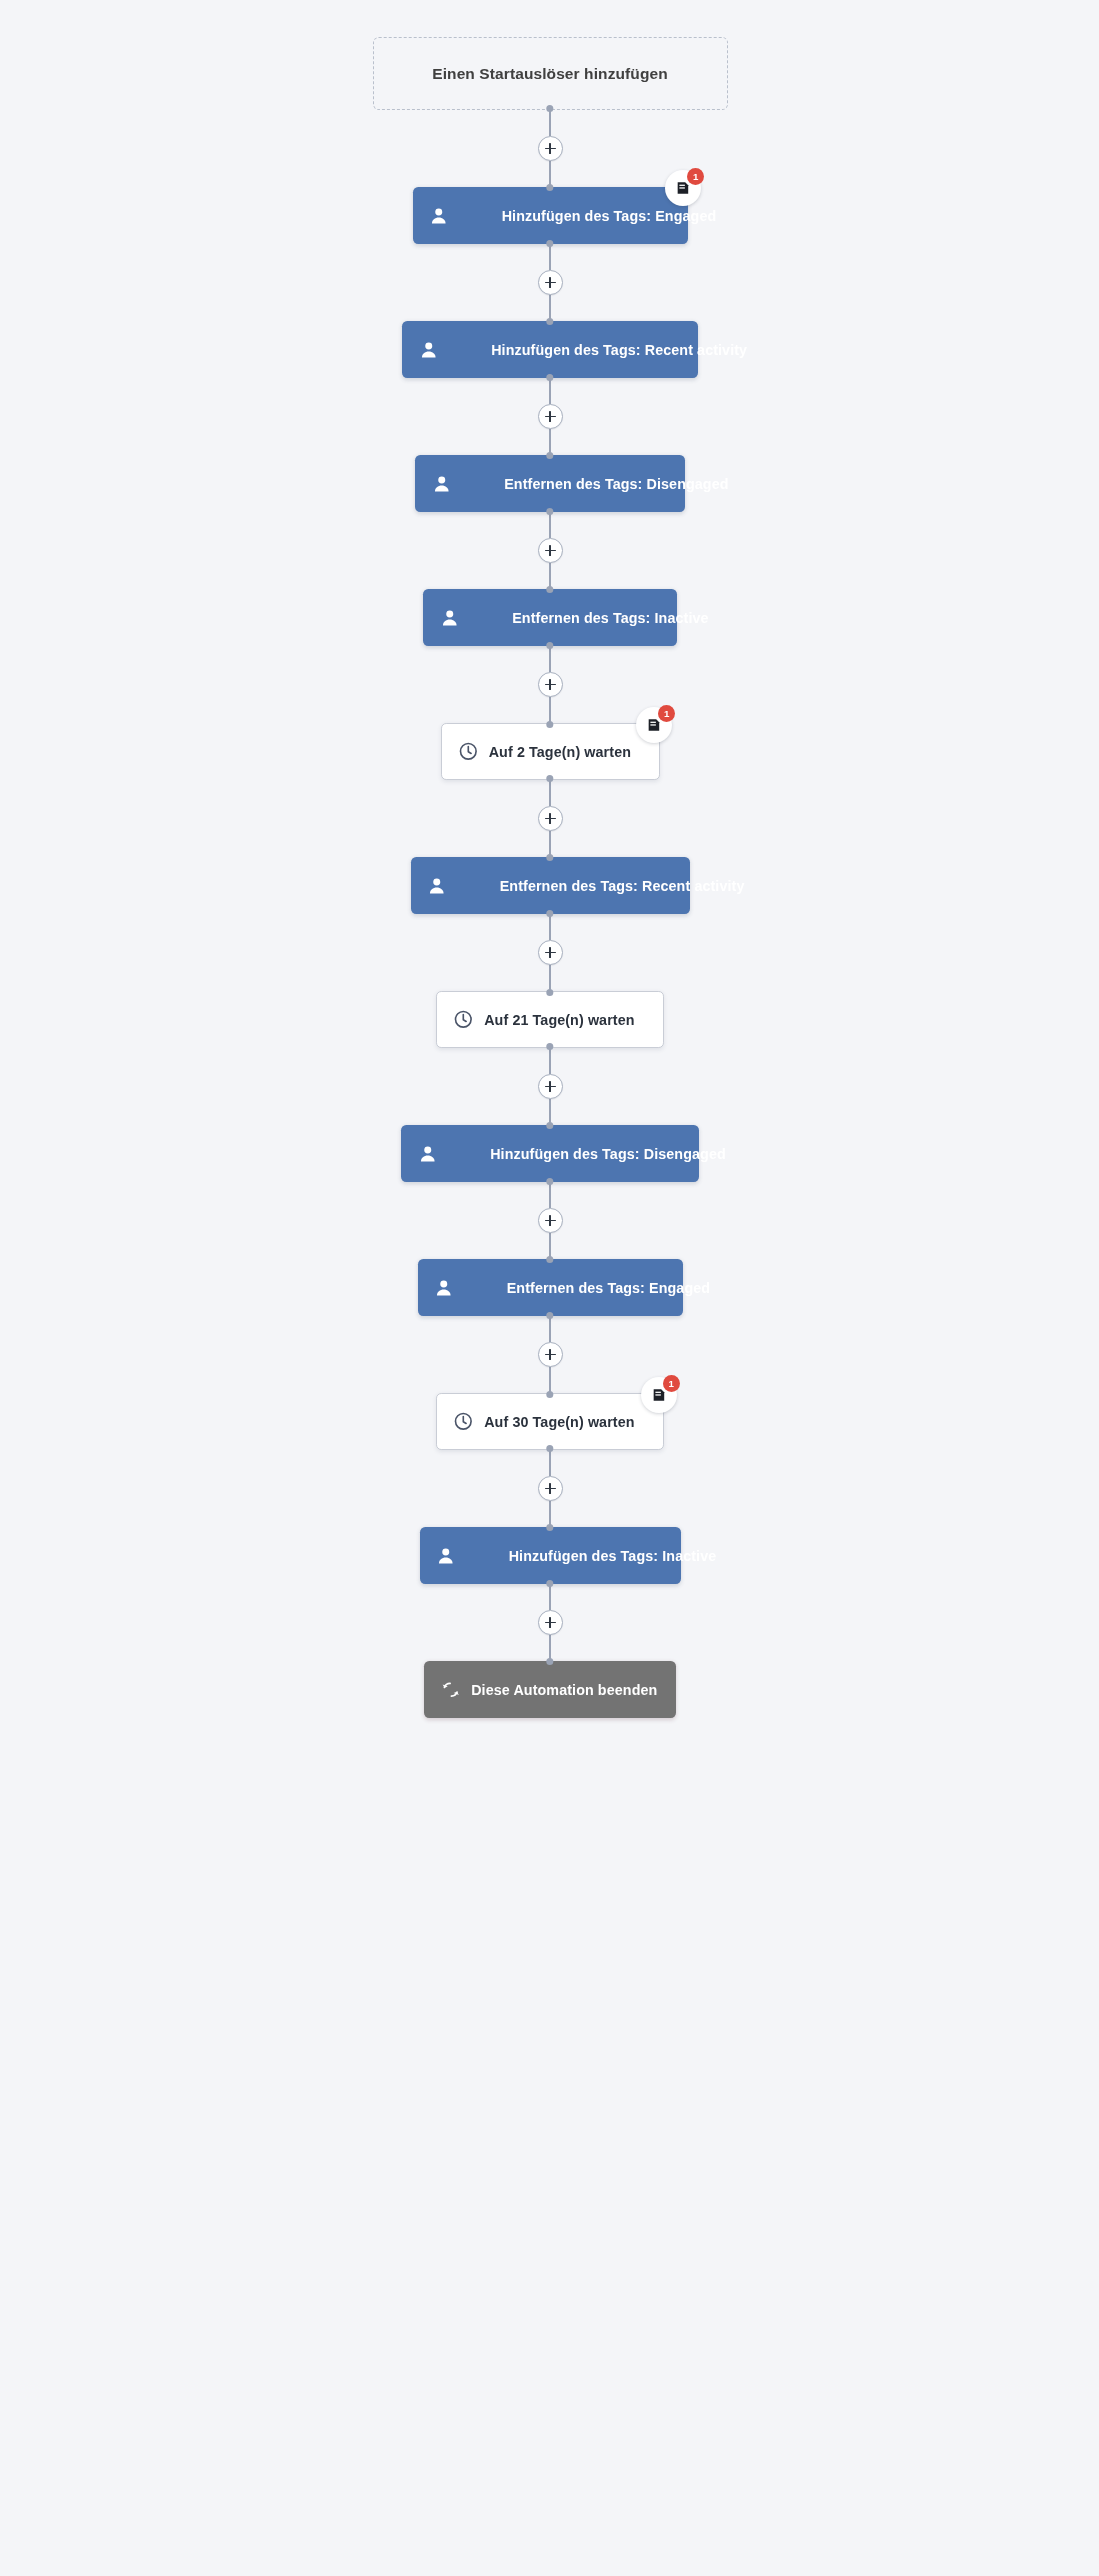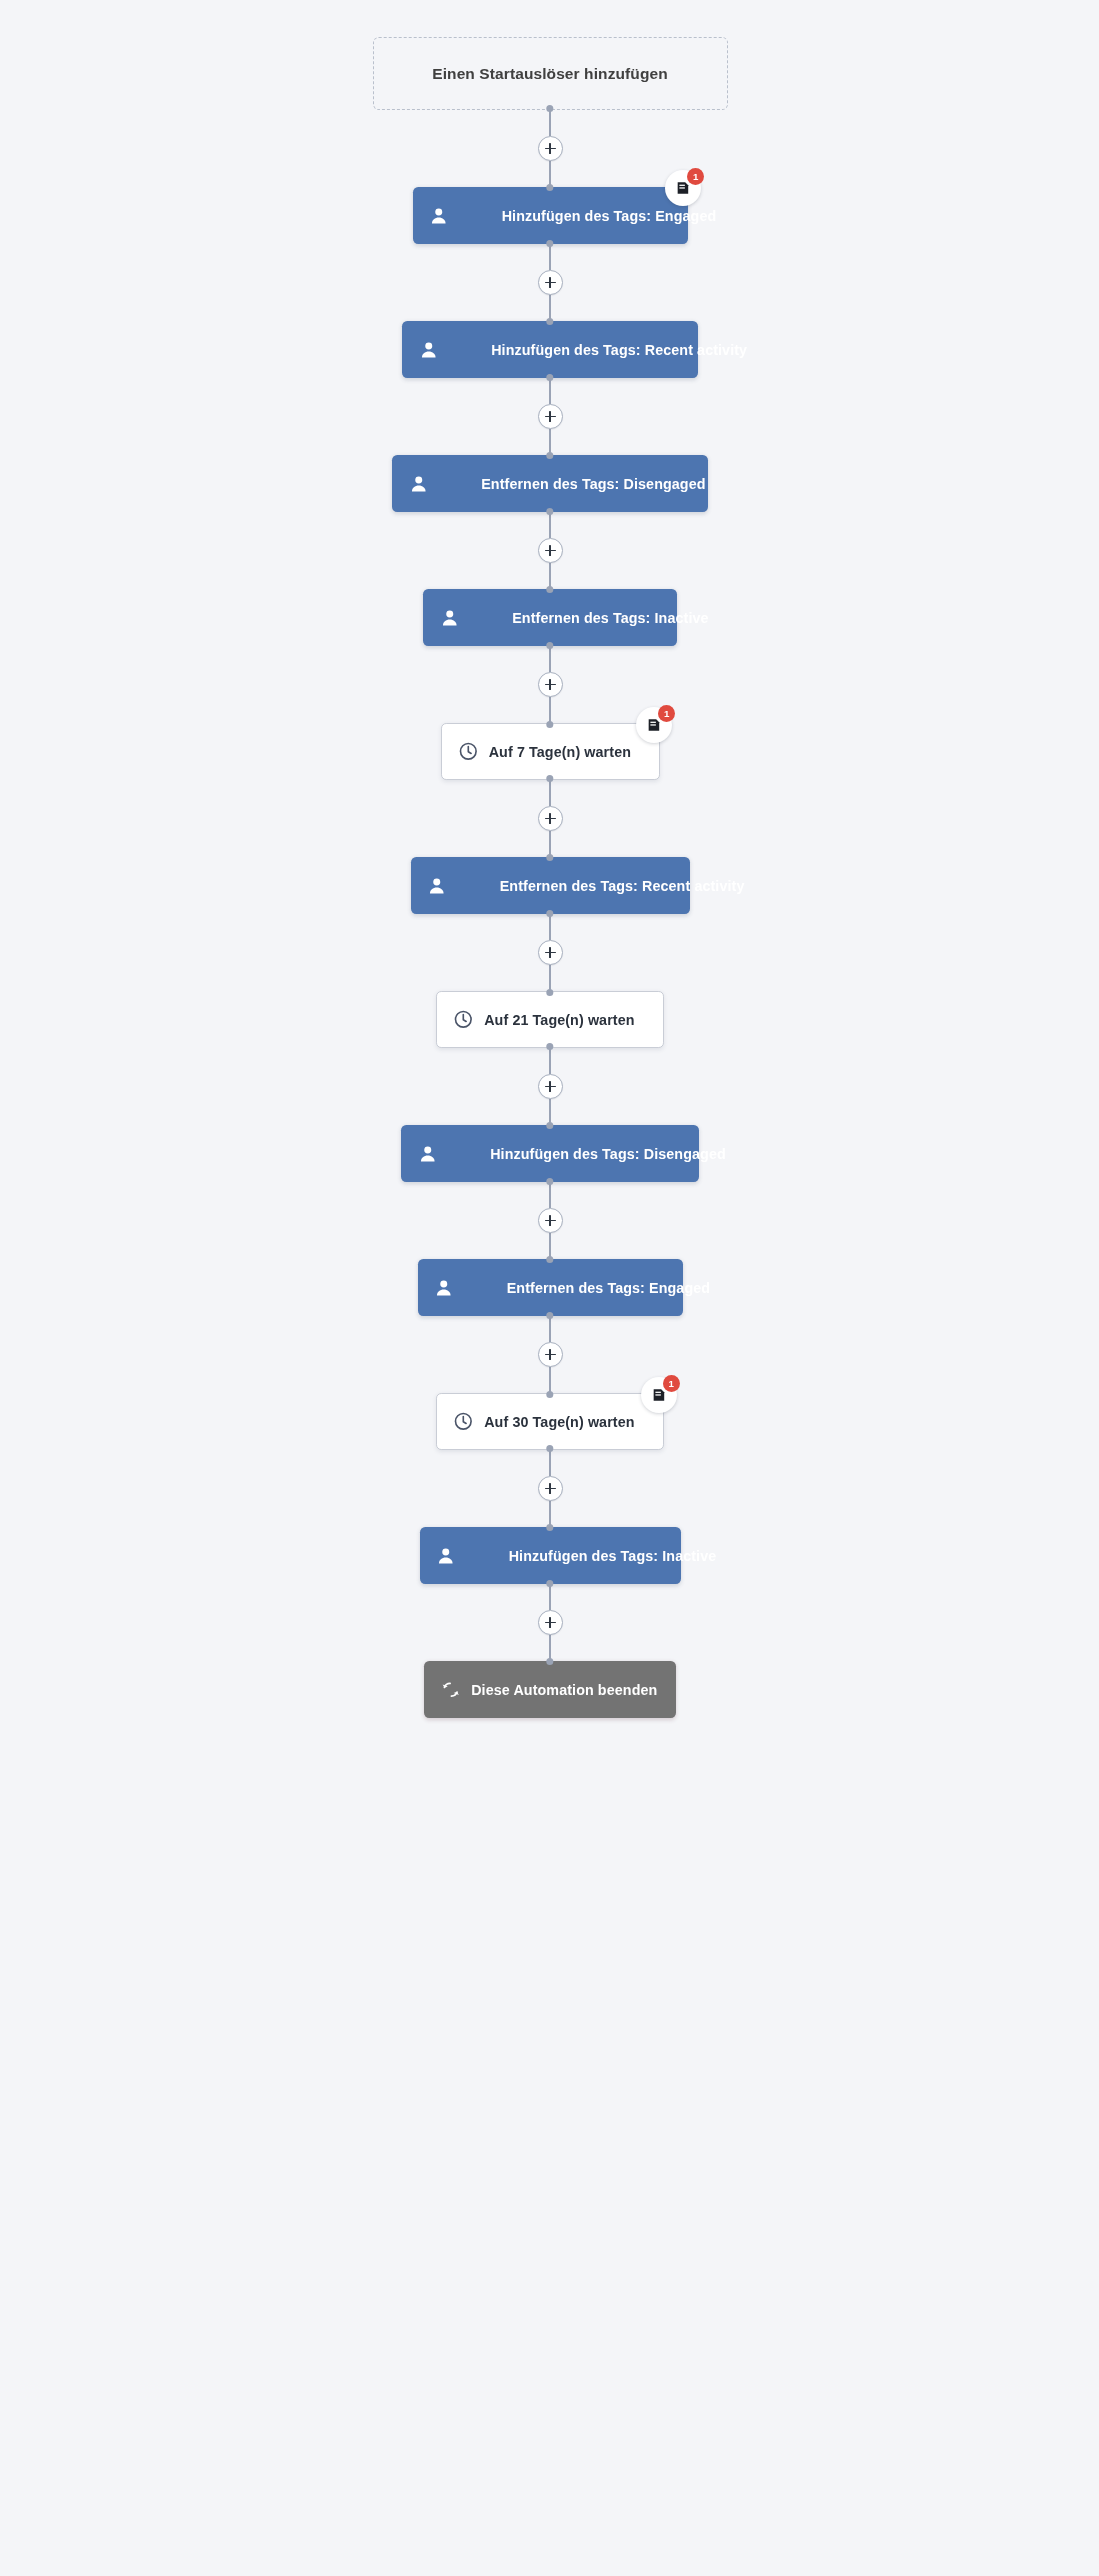--- a/index.html
+++ b/index.html
@@ -225,21 +225,21 @@
         </span>
         <span class="label">Hinzufügen des Tags: Recent activity</span>
         <span class="dot bottom"></span>
       </div>
       <div class="conn short"></div>
       <div class="plus">
         <span class="hbar"></span>
         <span class="vbar"></span>
       </div>
       <div class="conn short"></div>
-      <div class="node action" style="width:316px">
+      <div class="node action" style="width:270px">
         <span class="dot top"></span>
         <span class="icon">
           <svg width="19.5" height="19.5" viewBox="0 0 24 24" class="">
             <circle cx="12" cy="7.4" r="4.3" fill="#ffffff"></circle>
             <path d="M3.6 21.5c0-4.4 3.8-7.4 8.4-7.4s8.4 3.0 8.4 7.4z" fill="#ffffff"></path>
           </svg>
         </span>
         <span class="label">Entfernen des Tags: Disengaged</span>
         <span class="dot bottom"></span>
       </div>
@@ -267,21 +267,21 @@
       </div>
       <div class="conn short"></div>
       <div class="node wait" style="width:219px">
         <span class="dot top"></span>
         <span class="icon">
           <svg width="20.6" height="20.6" viewBox="0 0 24 24" class="">
             <circle cx="12" cy="12" r="9.1" fill="none" stroke="#4a5468" stroke-width="1.9"></circle>
             <path d="M12 6.4v6.1l3.3 2.0" fill="none" stroke="#4a5468" stroke-width="1.9" stroke-linecap="round" stroke-linejoin="round"></path>
           </svg>
         </span>
-        <span class="label">Auf 7 Tage(n) warten</span>
+        <span class="label">Auf 2 Tage(n) warten</span>
         <span class="dot bottom"></span>
         <div class="badge">
           <svg class="note-glyph" width="16" height="16" viewBox="0 0 24 24">
             <path d="M4 3.2h11.3l4.5 4.5v13.1H4z" fill="#1d2027"></path>
             <rect x="6.6" y="7.0" width="8.2" height="1.9" fill="#ffffff"></rect>
             <rect x="6.6" y="11.0" width="8.2" height="1.9" fill="#ffffff"></rect>
           </svg>
           <span class="count">1</span>
         </div>
       </div>

